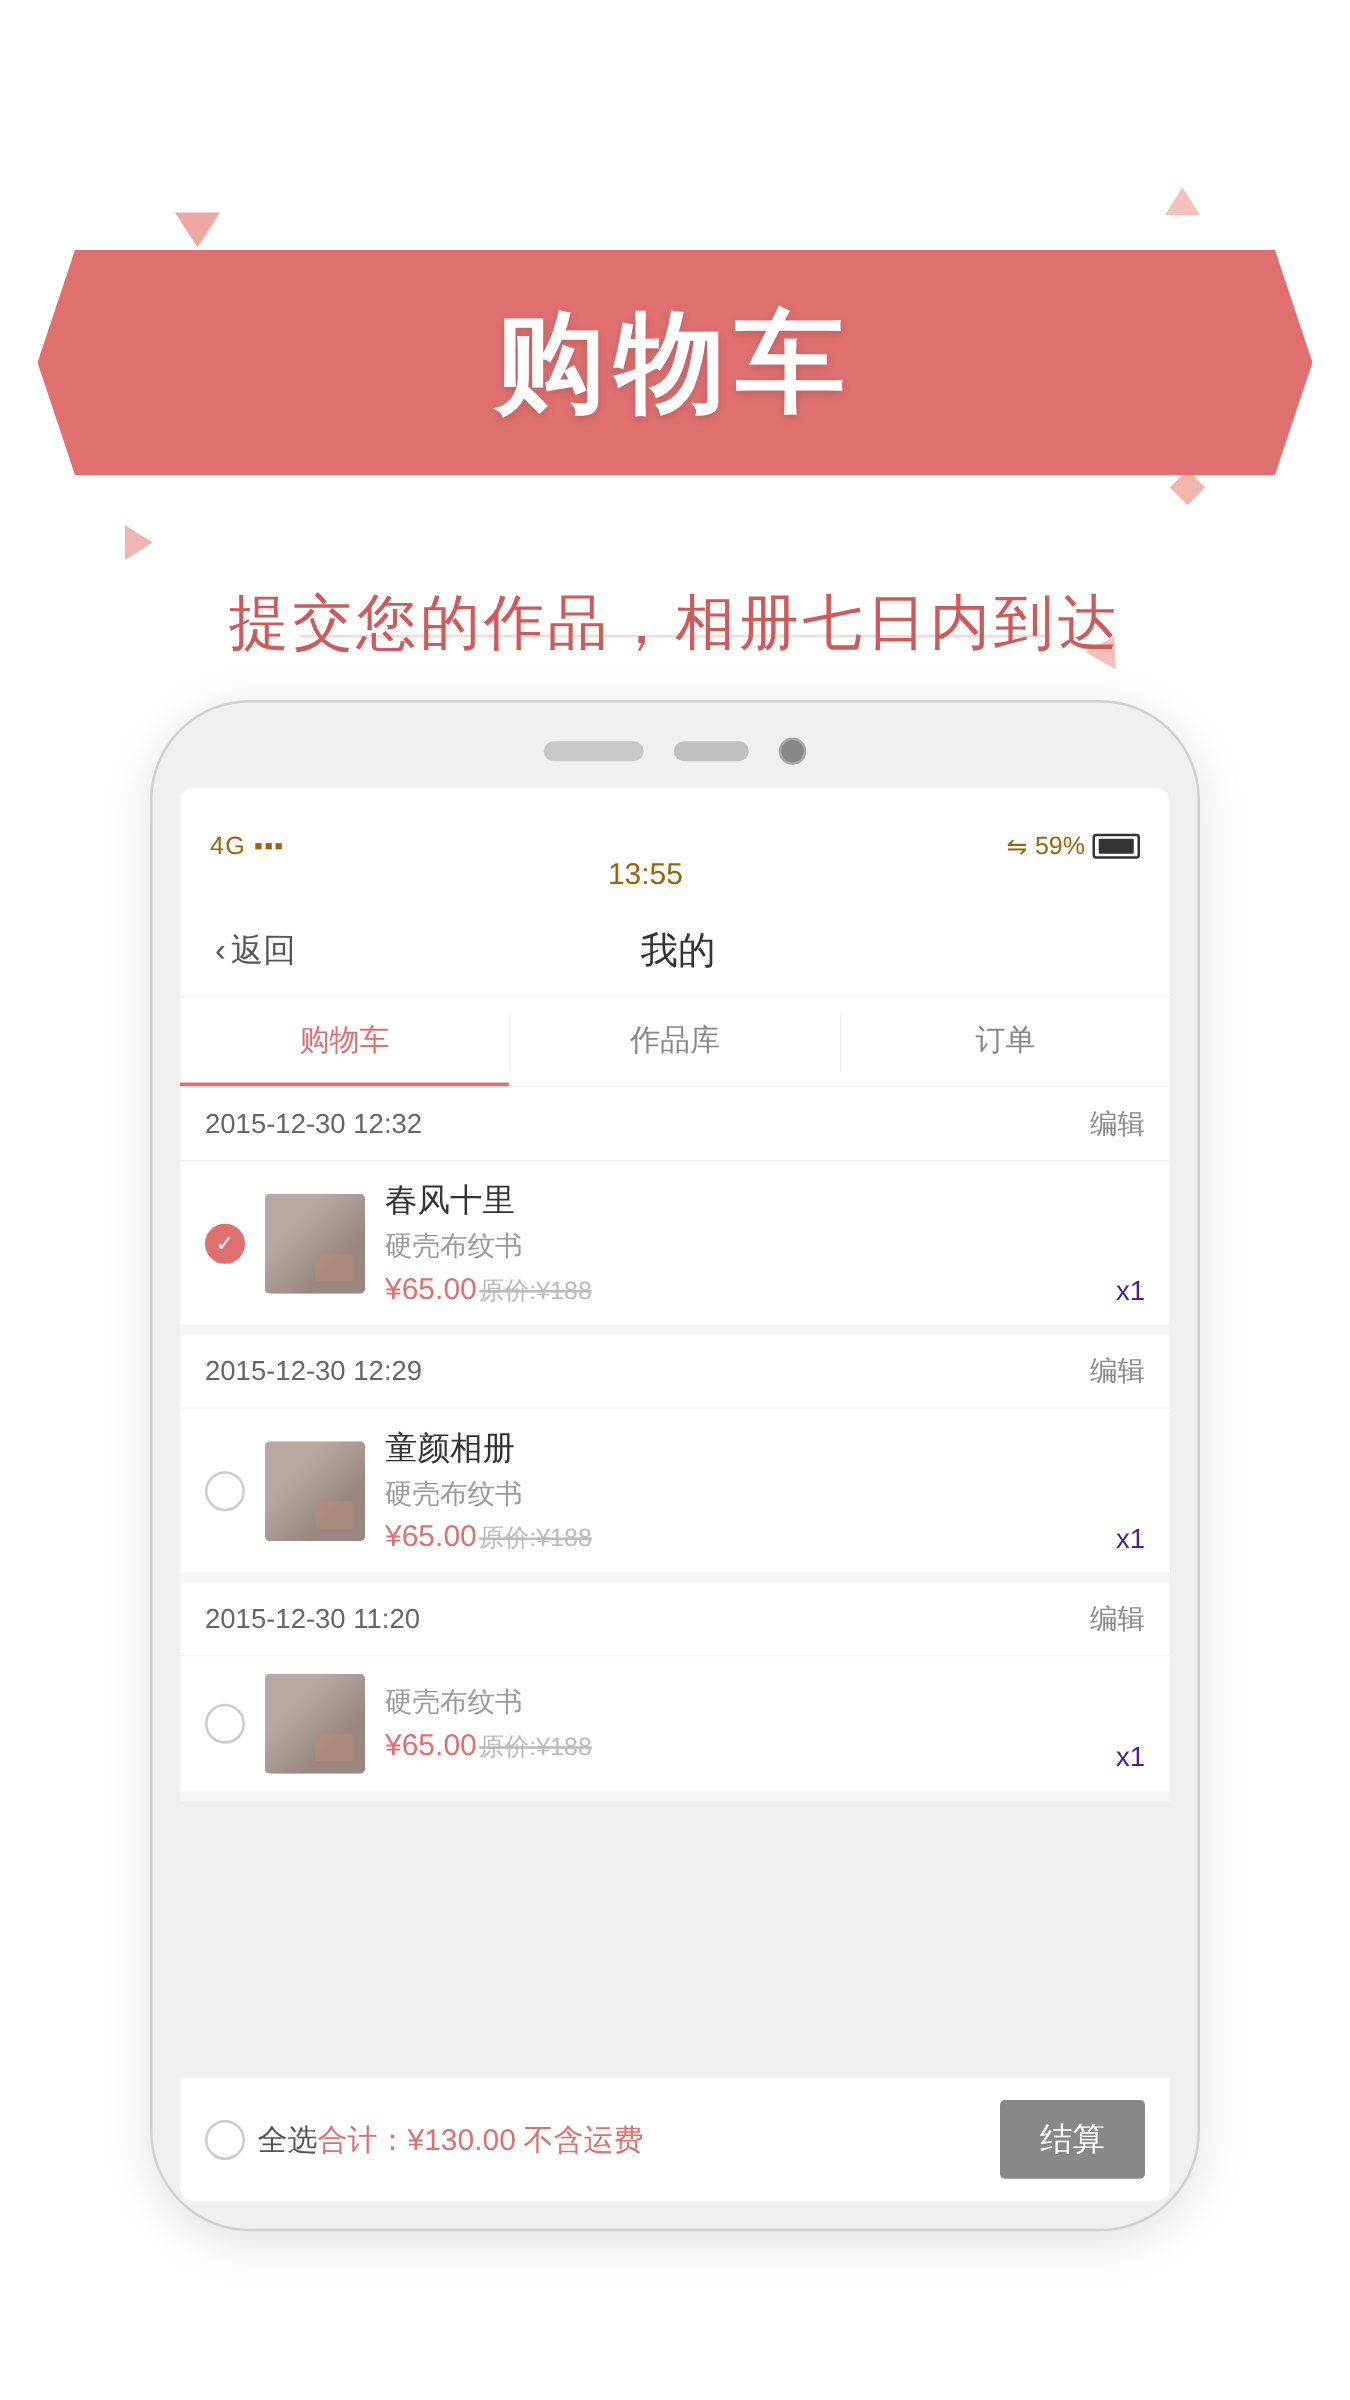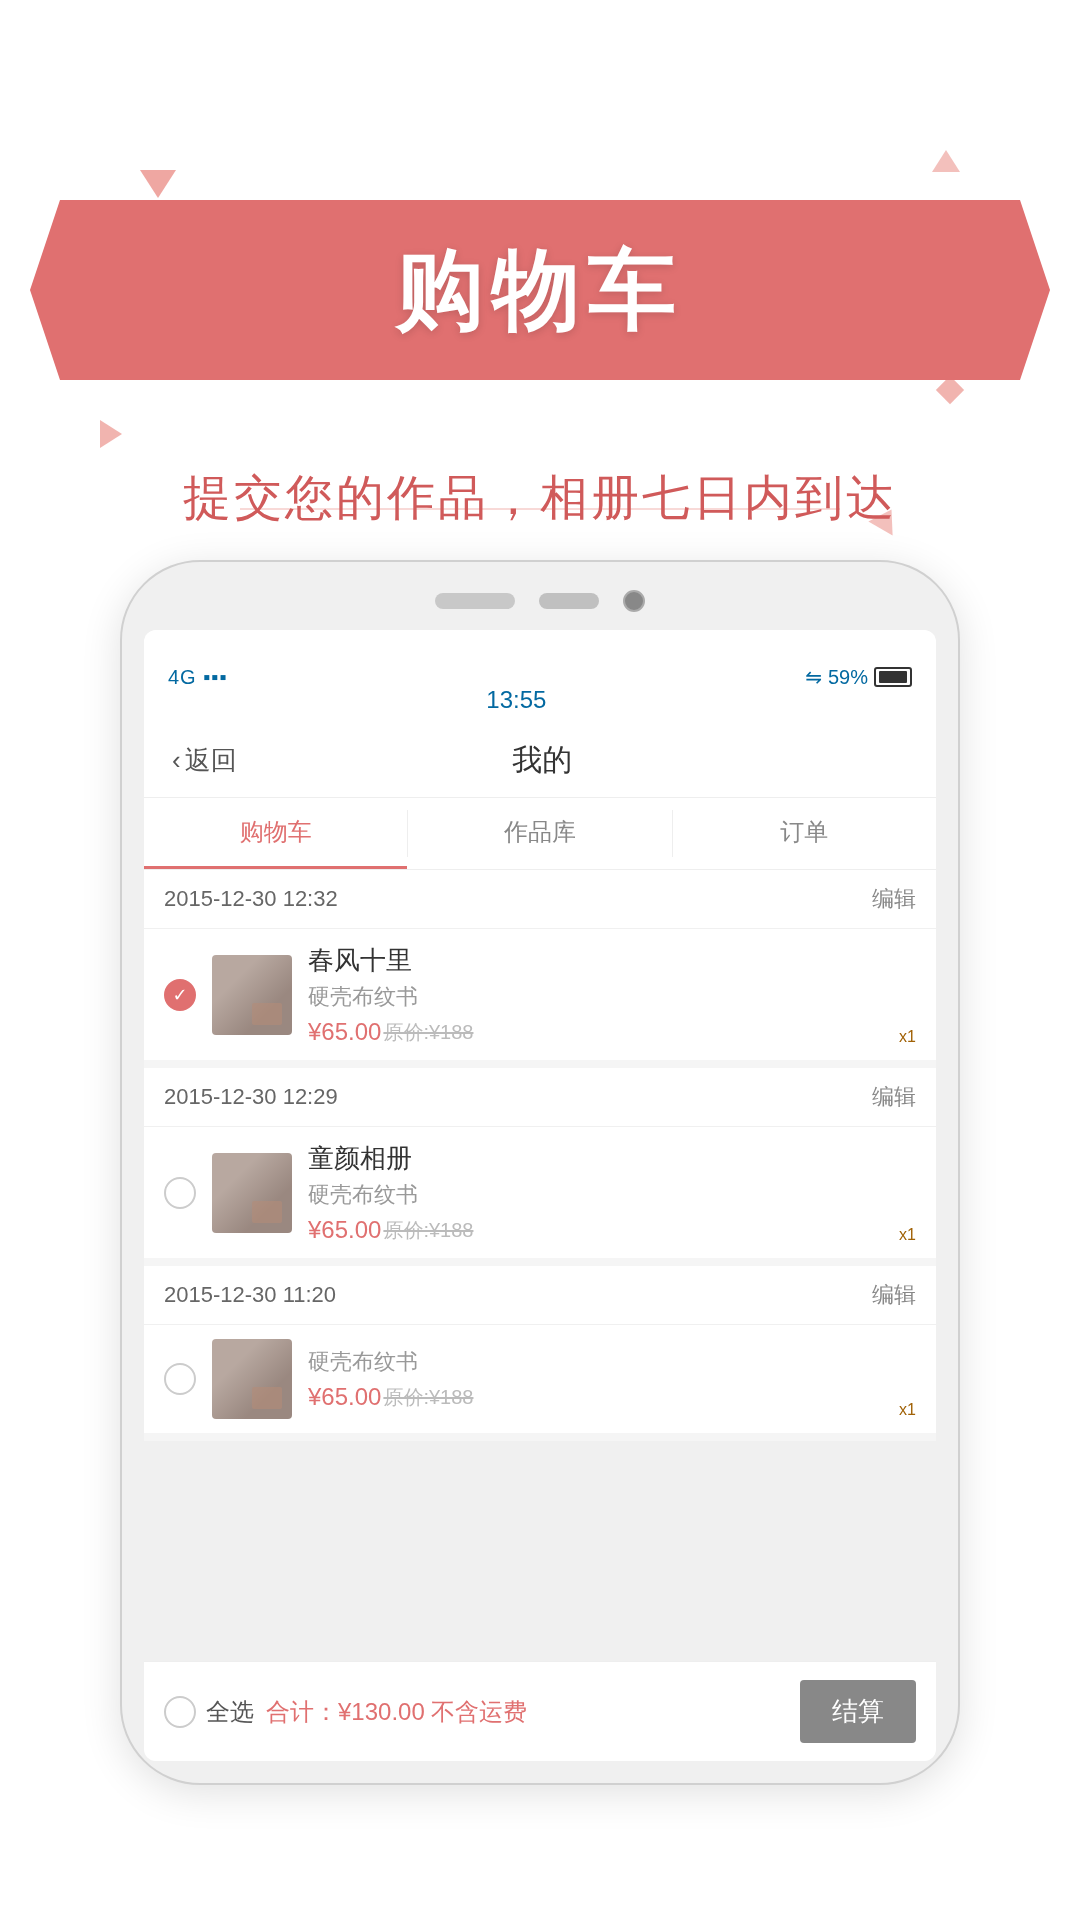--- a/index.html
+++ b/index.html
@@ -181,21 +181,21 @@
     }
 
     
     .status-bar {
       background: #fff;
       display: flex;
       align-items: center;
       justify-content: space-between;
       padding: 10px 24px;
       font-size: 22px;
-      color: #0369a1;
+      color: #a16207;
     }
     .status-left { display: flex; align-items: center; gap: 6px; }
     .status-signal { font-size: 20px; letter-spacing: 1px; }
     .status-center { font-size: 24px; font-weight: 500; margin-top: 46px; }
     .status-right { display: flex; align-items: center; gap: 6px; font-size: 20px; }
     .battery-icon {
       display: inline-flex; align-items: center;
       border: 2px solid #333; border-radius: 3px;
       padding: 2px 3px;
       font-size: 16px;
@@ -342,41 +342,40 @@
     .cart-price {
       font-size: 24px;
       color: #e07070;
     }
     .cart-orig {
       font-size: 20px;
       color: #bbb;
       text-decoration: line-through;
     }
     .cart-qty {
-      font-size: 16px;
-      color: #a16207;
+      font-size: 22px;
+      color: #4c1d95;
       margin-left: auto;
       align-self: flex-end;
       margin-top: 48px;
     }
 
     
     .cart-empty-area {
       background: #f0f0f0;
       height: 220px;
     }
 
     
     .bottom-bar {
       background: #fff;
       display: flex;
       align-items: center;
       padding: 18px 20px;
       border-top: 1px solid #eee;
-      gap: 12px;
       position: sticky;
       bottom: 0;
     }
     .bottom-check-all {
       display: flex; align-items: center; gap: 10px;
       cursor: pointer;
     }
     .bottom-check-circle {
       width: 32px; height: 32px;
       border-radius: 50%;

